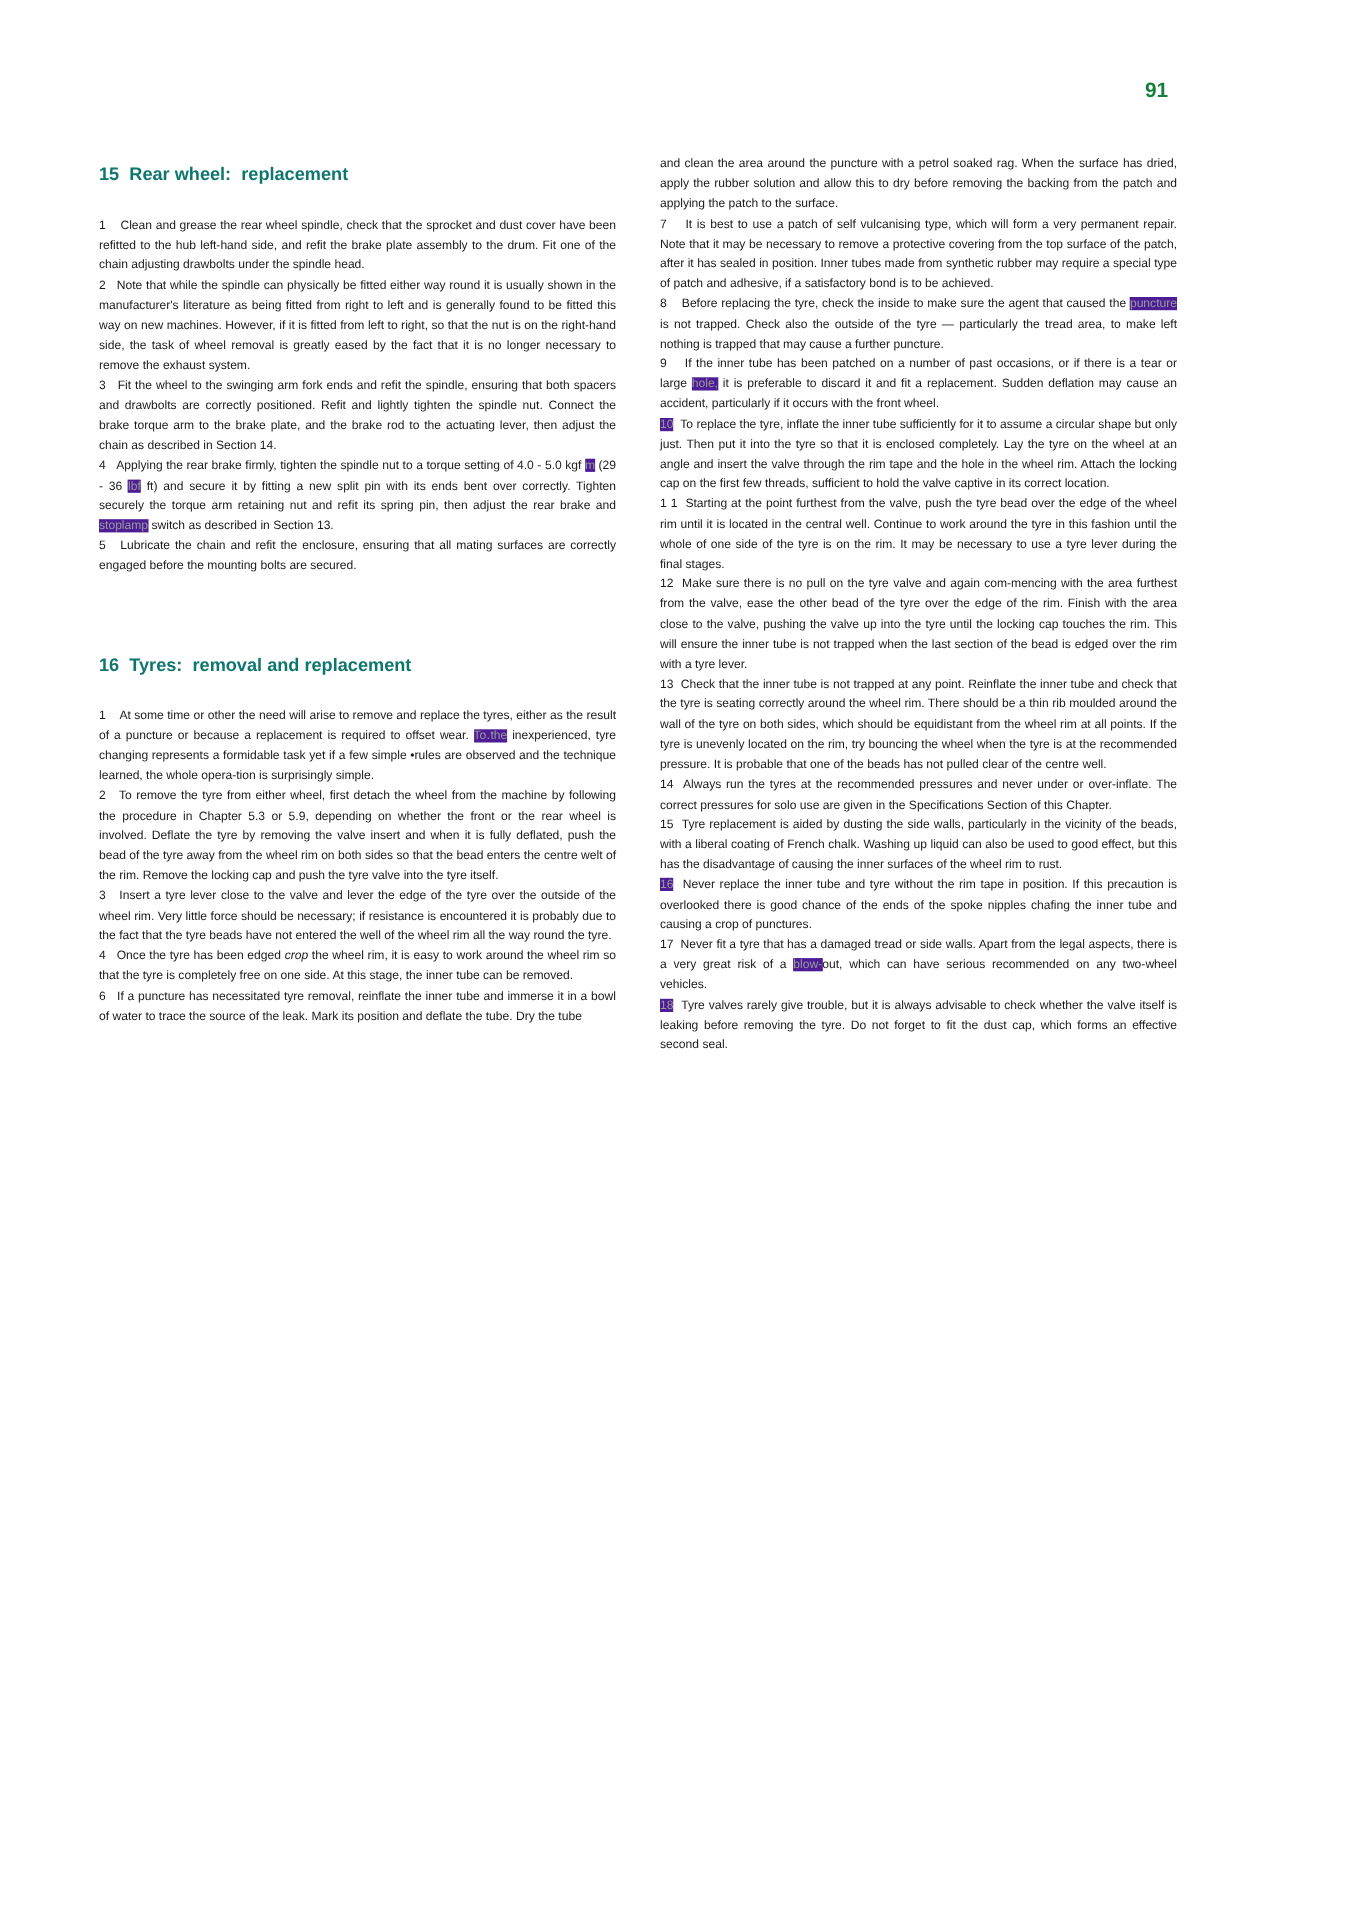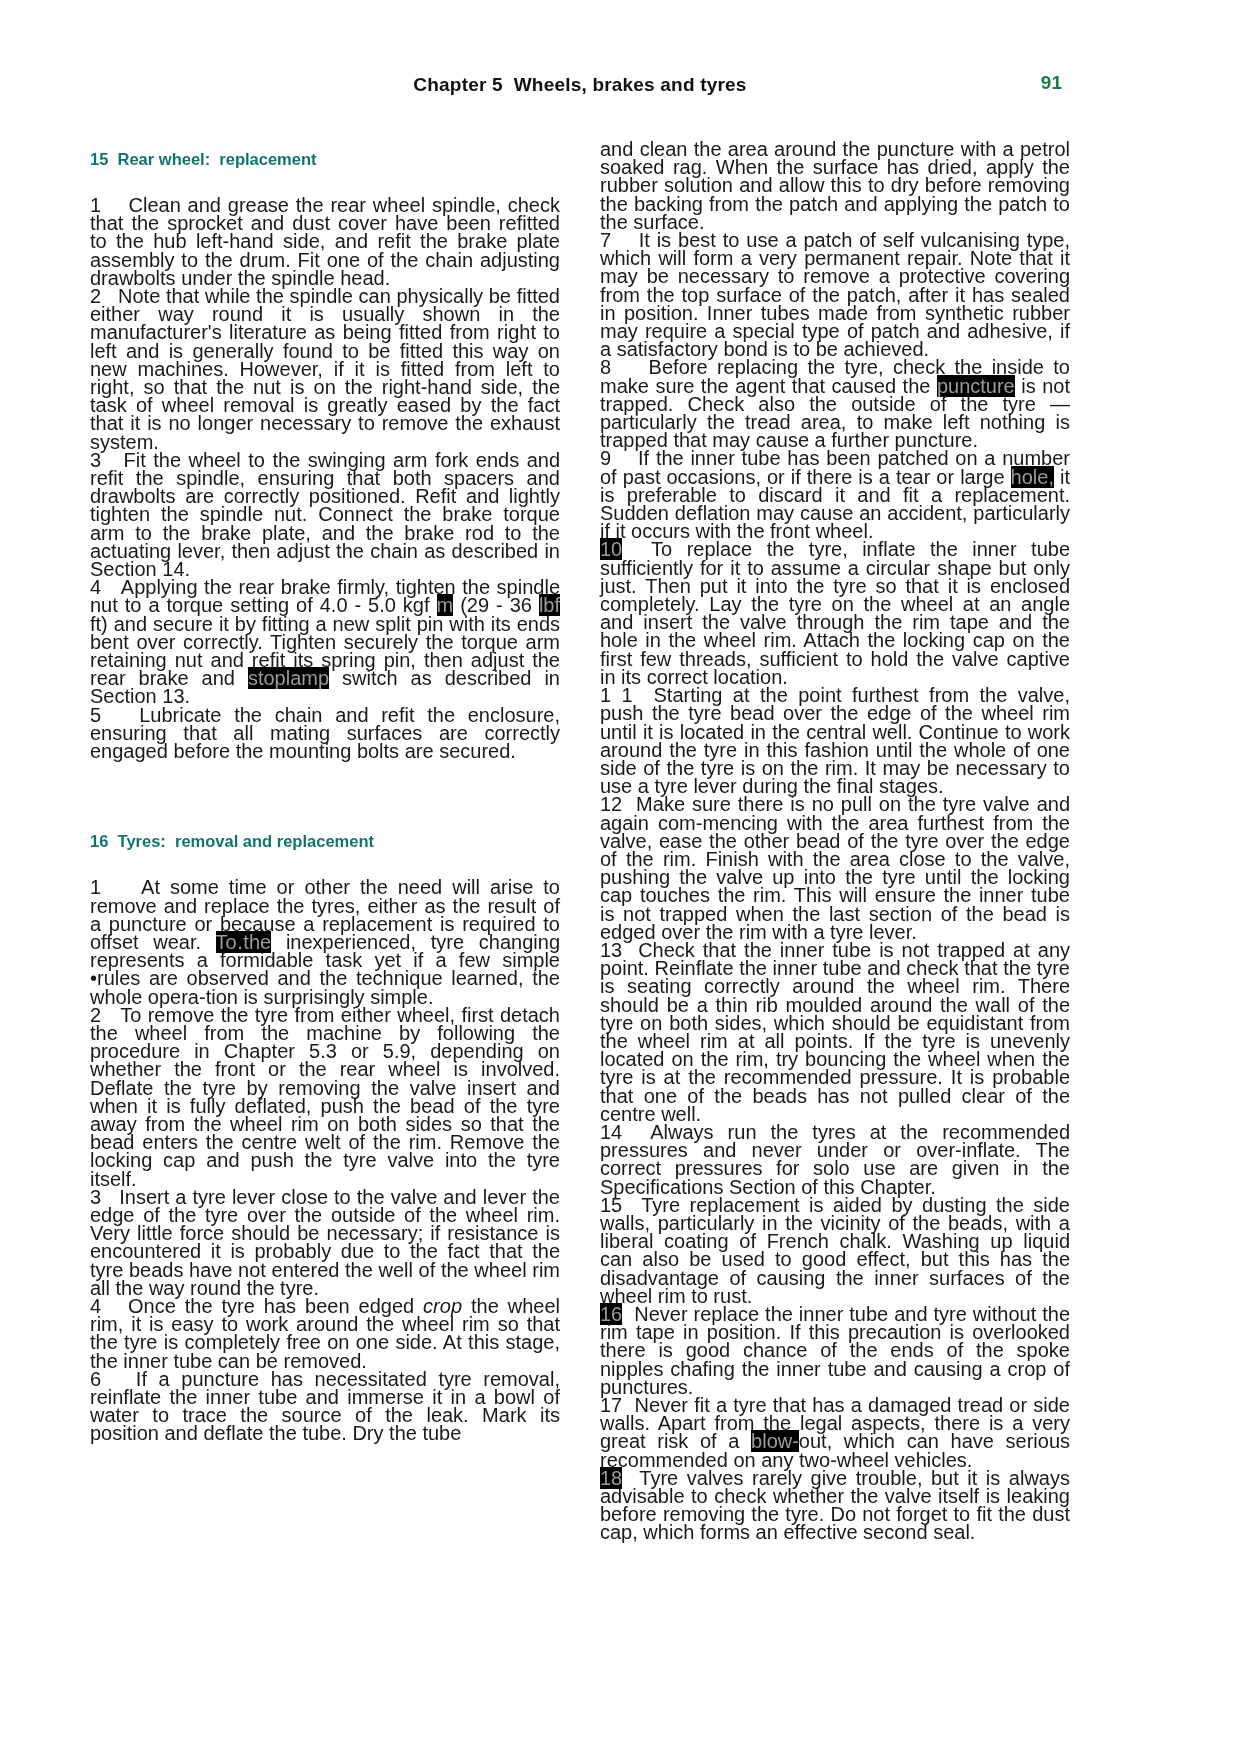--- a/index.html
+++ b/index.html
@@ -56,41 +56,38 @@
     color: #0f766e;
     margin: 0 0 27px 0;
     padding: 0;
   }
   .column .section-heading:first-child {
     margin-top: 10px;
   }
   .body-para {
     margin: 0;
     padding: 0;
-    font-size: 20px;
+    font-size: 11px;
     line-height: 18.2px;
     text-align: justify;
     color: #1a1a1a;
   }
   .body-para span.faded {
     color: #9b9b9b;
-    background: #000000;
+    background: #4c1d95;
   }
   .body-para span.italic {
     font-style: italic;
   }
   .spacer { width: 100%; }
 </style>
 </head>
 <body>
 
 <div class="page">
-  <div class="page-header">
-    <span class="chapter-title">Chapter 5&nbsp; Wheels, brakes and tyres</span>
-  </div>
   <div class="page-number">91</div>
 
   <div class="columns">
     <div class="column" id="col-left">
         <h2 class="section-heading">15&nbsp;&nbsp;Rear wheel:&nbsp; replacement</h2>
         <p class="body-para"><span>1&nbsp;&nbsp;&nbsp;&nbsp;Clean and grease the rear wheel spindle, check that the sprocket and dust cover have been refitted to the hub left-hand side, and refit the brake plate assembly to the drum. Fit one of the chain adjusting drawbolts under the spindle head.</span></p>
         <p class="body-para"><span>2&nbsp;&nbsp;&nbsp;Note that while the spindle can physically be fitted either way round it is usually shown in the manufacturer's literature as being fitted from right to left and is generally found to be fitted this way on new machines. However, if it is fitted from left to right, so that the nut is on the right-hand side, the task of wheel removal is greatly eased by the fact that it is no longer necessary to remove the exhaust system.</span></p>
         <p class="body-para"><span>3&nbsp;&nbsp;&nbsp;Fit the wheel to the swinging arm fork ends and refit the spindle, ensuring that both spacers and drawbolts are correctly positioned. Refit and lightly tighten the spindle nut. Connect the brake torque arm to the brake plate, and the brake rod to the actuating lever, then adjust the chain as described in Section 14.</span></p>
         <p class="body-para"><span>4&nbsp;&nbsp;&nbsp;Applying the rear brake firmly, tighten the spindle nut to a torque setting of 4.0 - 5.0 kgf </span><span class="faded">m</span><span> (29 - 36 </span><span class="faded">lbf</span><span> ft) and secure it by fitting a new split pin with its ends bent over correctly. Tighten securely the torque arm retaining nut and refit its spring pin, then adjust the rear brake and </span><span class="faded">stoplamp</span><span> switch as described in Section 13.</span></p>
         <p class="body-para"><span>5&nbsp;&nbsp;&nbsp;Lubricate the chain and refit the enclosure, ensuring that all mating surfaces are correctly engaged before the mounting bolts are secured.</span></p>

